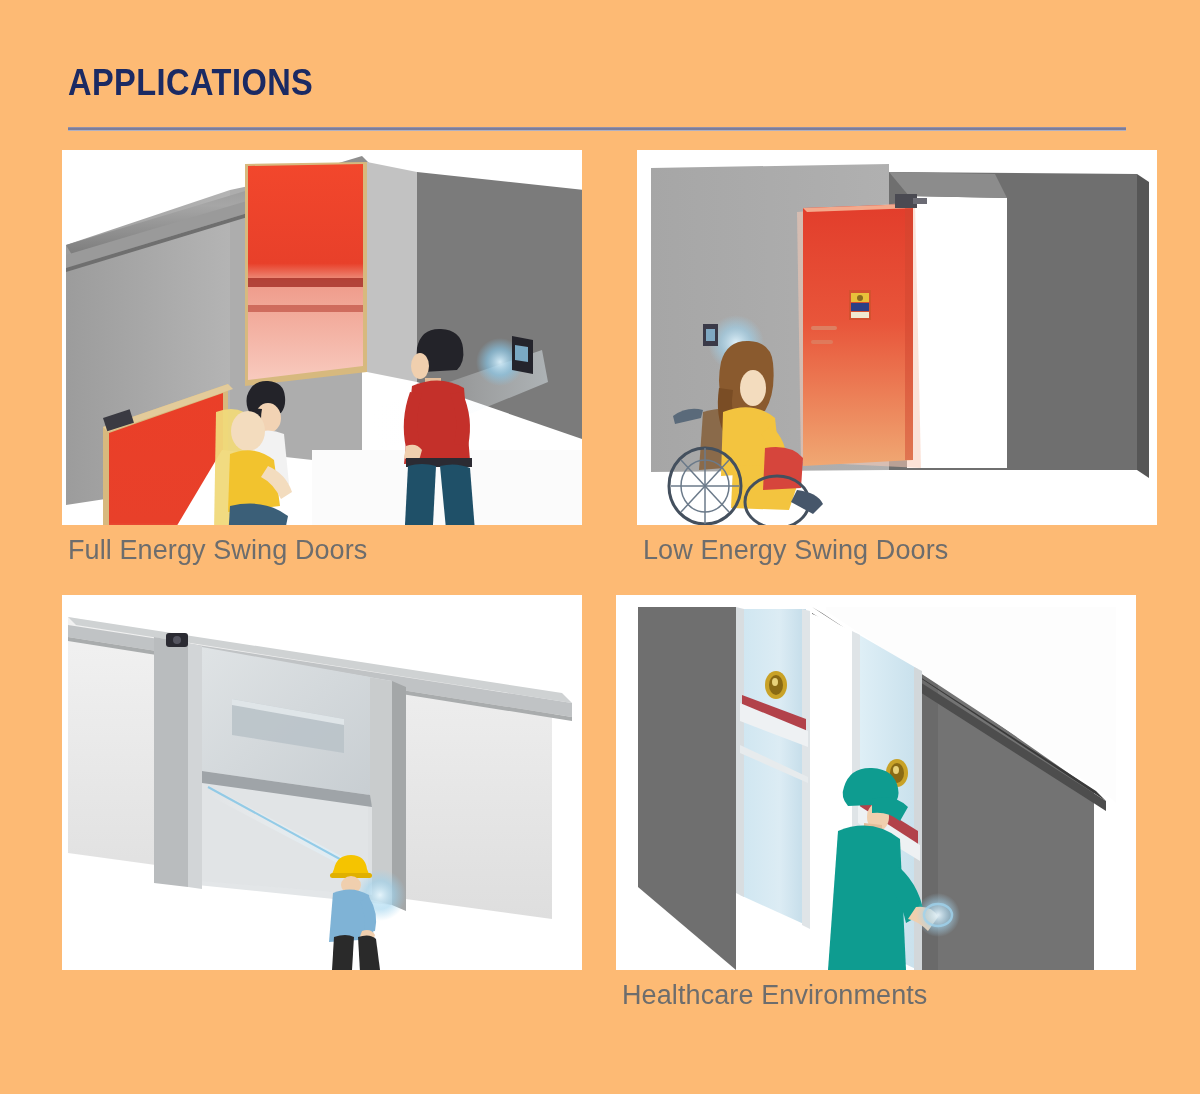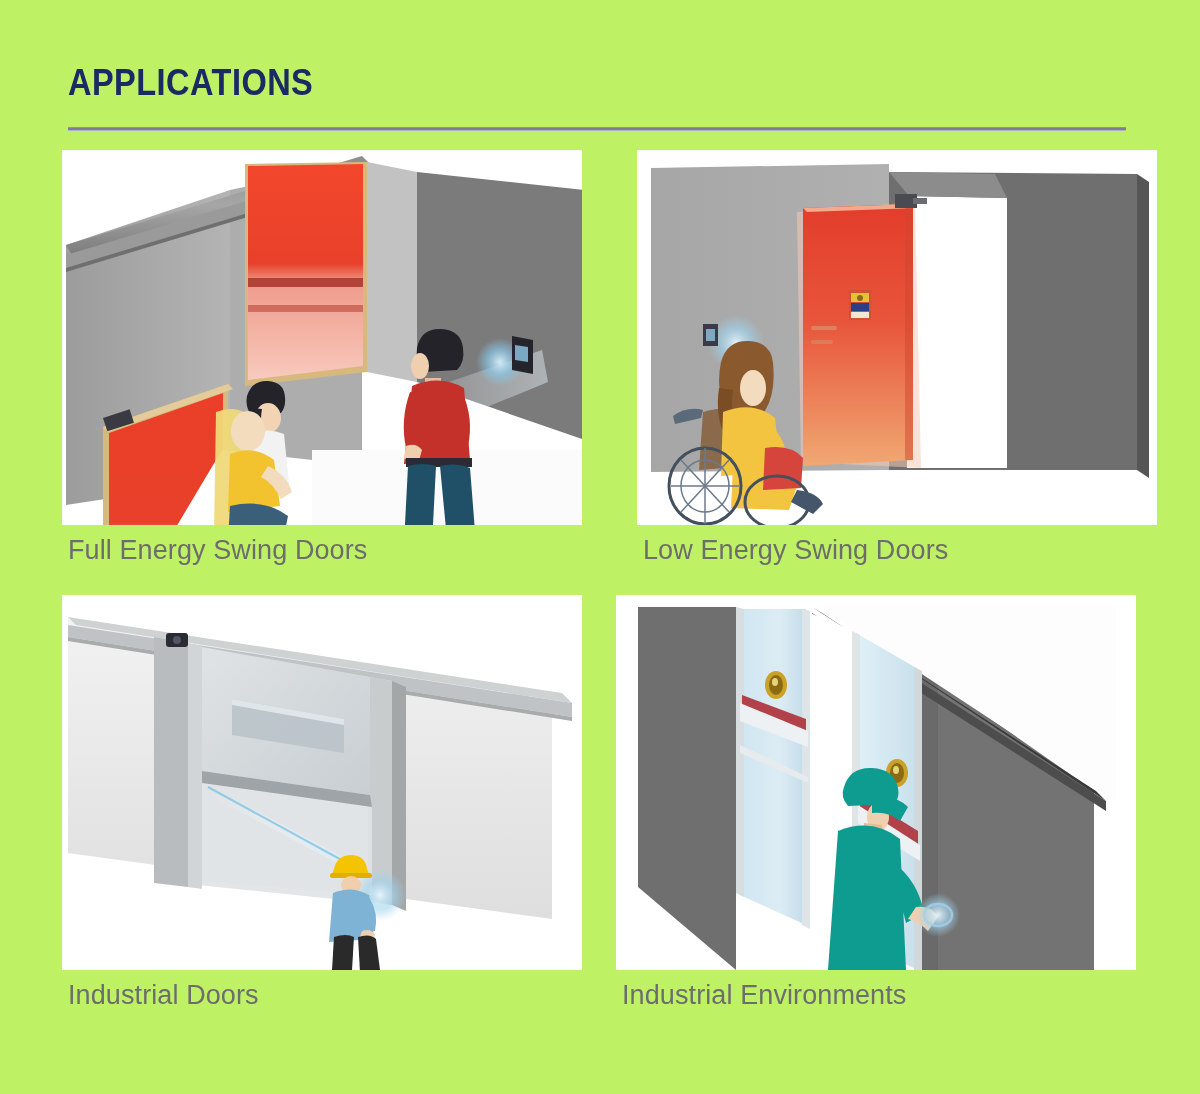--- a/index.html
+++ b/index.html
@@ -10,21 +10,21 @@
   body {
     width: 1200px;
     height: 1094px;
     font-family: "Liberation Sans", sans-serif;
     overflow: hidden;
     position: relative;
   }
   .page {
     position: absolute;
     inset: 0;
-    background: #bef264;
+    background: #fdba74;
   }
   .section-title {
     position: absolute;
     left: 68px;
     top: 62px;
     font-family: "Liberation Sans", sans-serif;
     font-size: 37px;
     font-weight: bold;
     letter-spacing: 0.5px;
     color: #1b2a63;
@@ -352,21 +352,20 @@
             <rect x="268" y="278" width="42" height="5" rx="2.5" fill="#e0b000"></rect>
             <ellipse cx="289" cy="290" rx="10" ry="9" fill="#f0cfae"></ellipse>
             <path d="M271,298 q19,-8 36,2 l5,44 -45,3 z" fill="#7fb3d6"></path>
             <path d="M307,302 q10,16 6,34 l-11,2 q3,-18 -4,-32 z" fill="#7fb3d6"></path>
             <path d="M300,336 q9,-3 13,4 l-4,10 -12,-6 z" fill="#f0cfae"></path>
             <path d="M272,342 q12,-4 20,0 l-2,33 -20,0 z" fill="#2a2a2a"></path>
             <path d="M296,342 q12,-4 18,2 l4,31 -20,2 z" fill="#2a2a2a"></path>
           </g>
         </svg>
       </div>
-      <div class="caption">Industrial Doors</div>
     </div>
 
     <div class="cell c3">
       <div class="figure">
         <svg viewBox="0 0 520 375" xmlns="http://www.w3.org/2000/svg">
           <defs>
             <linearGradient id="f4glass" x1="0" y1="0" x2="1" y2="0">
               <stop offset="0%" stop-color="#cfe6f1"></stop>
               <stop offset="60%" stop-color="#dcecf4"></stop>
               <stop offset="100%" stop-color="#c3dce9"></stop>
@@ -435,17 +434,17 @@
             <path d="M248,228 l18,2 l0,14 -18,-2 z" fill="#e3bd9a"></path>
             <path d="M222,236 q34,-14 62,8 l6,131 -78,0 z" fill="#0e9c90"></path>
             <path d="M256,204 q22,-6 36,8 l-8,14 q-12,-10 -28,-8 z" fill="#0e9c90"></path>
             <path d="M278,268 q24,18 30,50 l-18,10 q-6,-28 -24,-44 z" fill="#0e9c90"></path>
             <path d="M300,312 q16,-2 22,10 l-10,14 q-10,-10 -20,-12 z" fill="#f0cfae"></path>
             <circle cx="322" cy="320" r="22" fill="url(#glow4)"></circle>
             <ellipse cx="322" cy="320" rx="14" ry="11" fill="none" stroke="#9fd2ec" stroke-width="2.5" opacity="0.8"></ellipse>
           </g>
         </svg>
       </div>
-      <div class="caption">Industrial Environments</div>
+      <div class="caption">Healthcare Environments</div>
     </div>
 
   </div>
 </div>
 
 </body></html>

